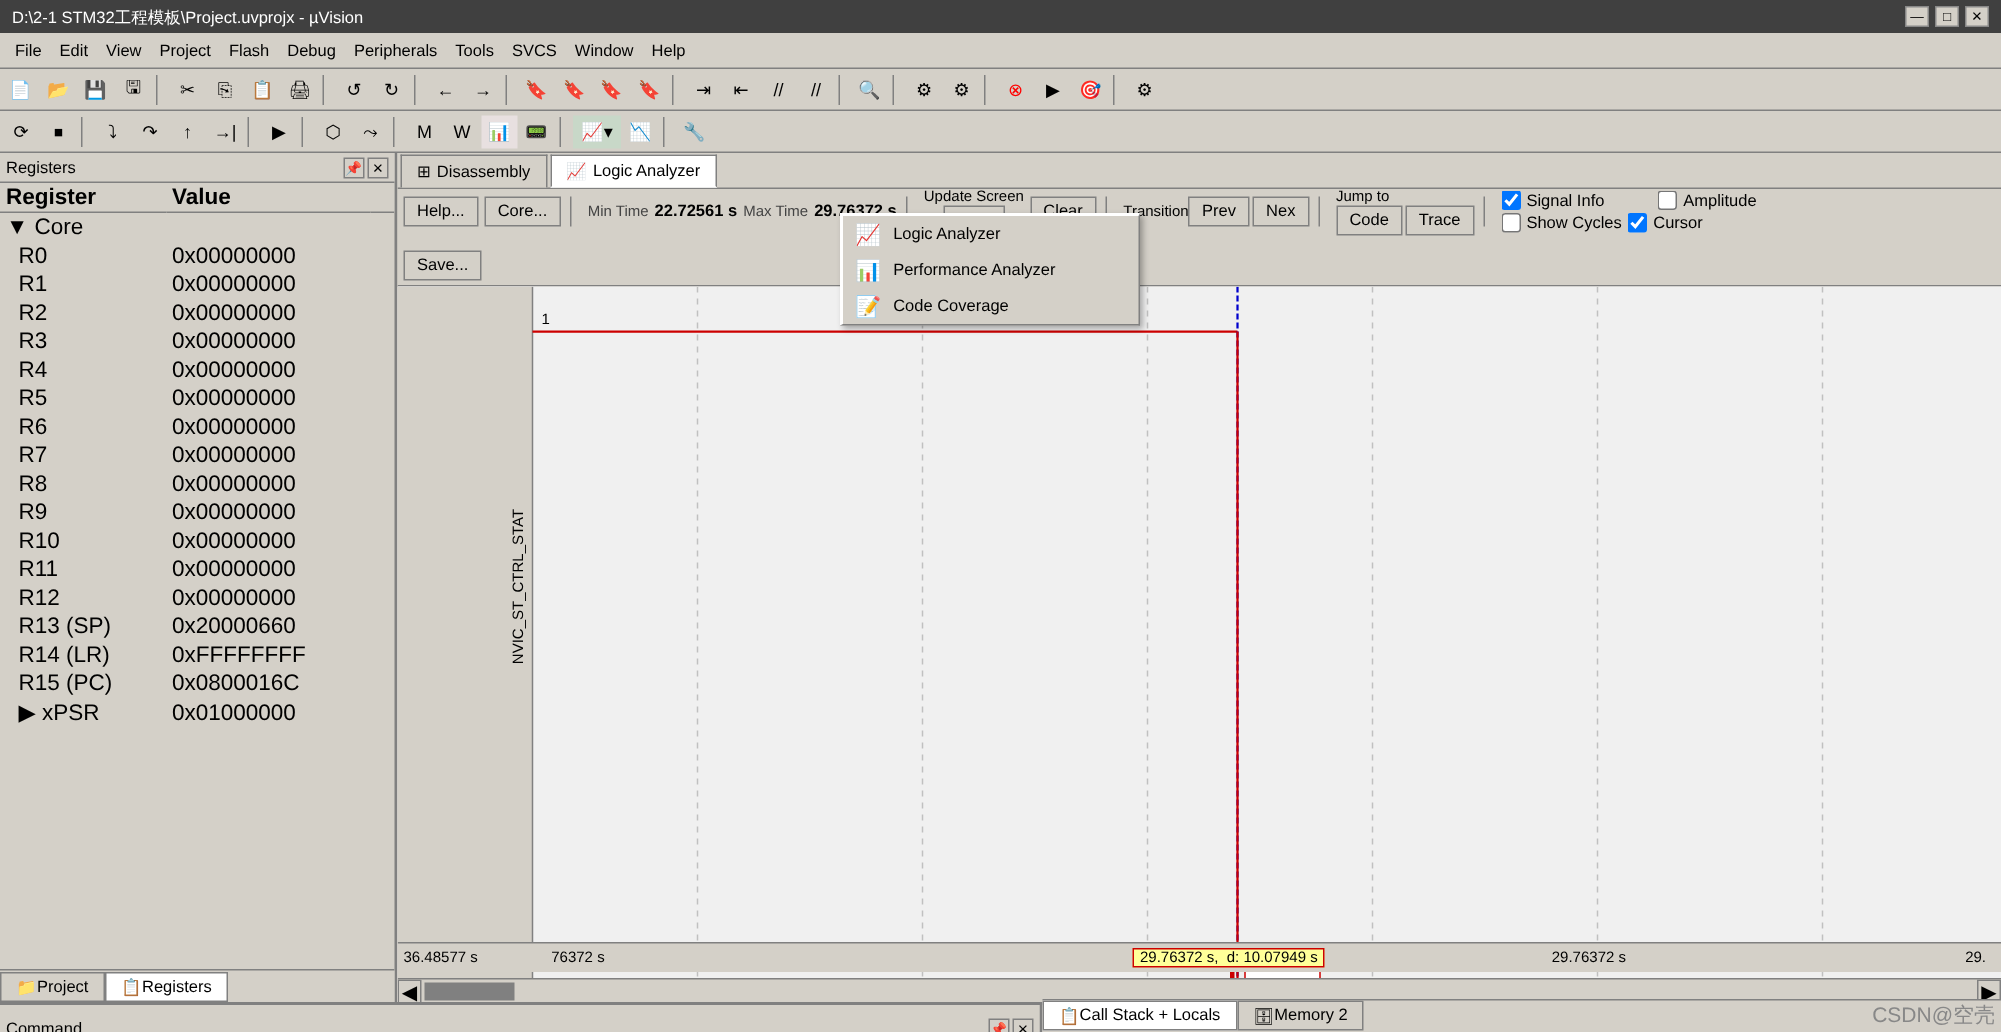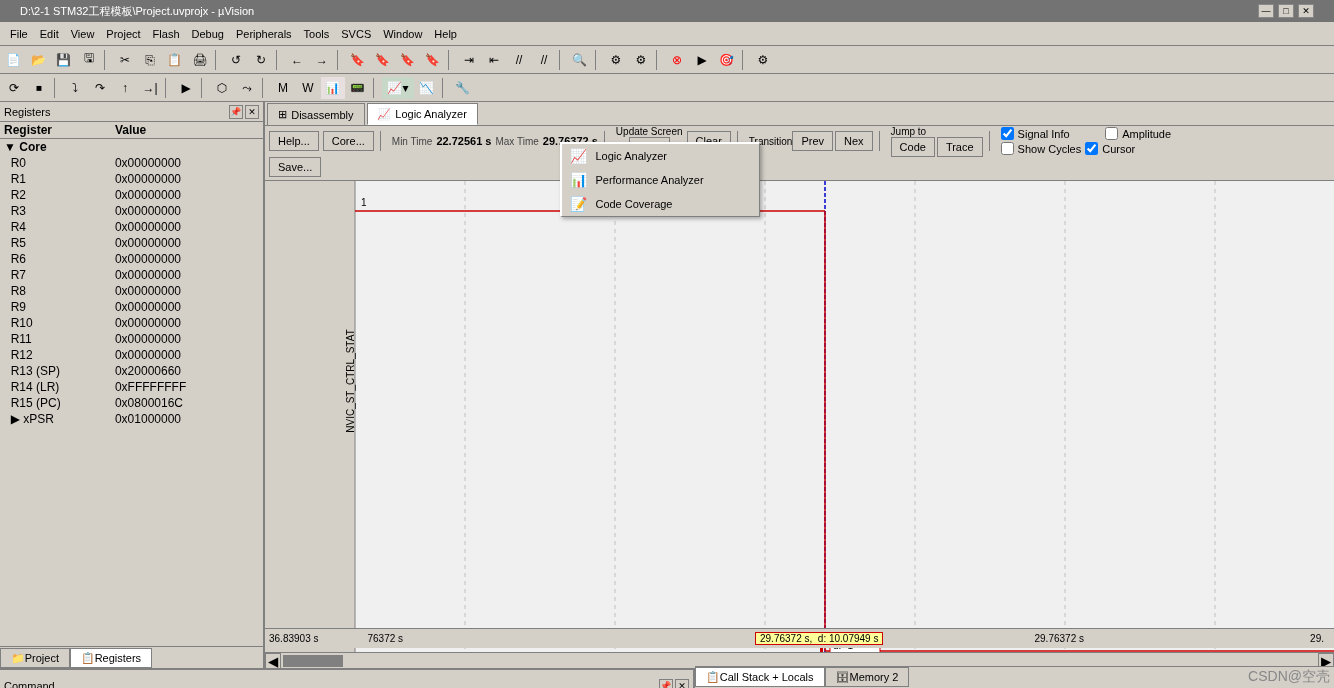--- a/index.html
+++ b/index.html
@@ -1,25 +1,25 @@
 <!DOCTYPE html>
 <html><head>
   <meta charset="utf-8">
   <style>
     * { margin: 0; padding: 0; box-sizing: border-box; }
     body { font-family: 'Segoe UI', Arial, sans-serif; font-size: 11px; background: #d4d0c8; overflow: hidden; width: 1334px; height: 688px; }
     
     
     .title-bar {
-      background: #737373;
+      background: #404040;
       color: white;
       height: 22px;
       display: flex;
       align-items: center;
-      padding: 0 20px;
+      padding: 0 8px;
       justify-content: space-between;
     }
     .title-bar-controls { display: flex; gap: 4px; }
     .title-btn { width: 16px; height: 14px; background: #d4d0c8; border: 1px solid #888; font-size: 9px; display: flex; align-items: center; justify-content: center; cursor: pointer; color: #000; }
 
     
     .menu-bar {
       background: #d4d0c8;
       height: 24px;
       display: flex;
@@ -78,25 +78,25 @@
       display: flex;
       align-items: center;
       justify-content: space-between;
       padding: 0 4px;
       border-bottom: 1px solid #808080;
       font-size: 11px;
     }
     .panel-header-controls { display: flex; gap: 2px; }
     .panel-ctrl-btn { width: 14px; height: 14px; background: #d4d0c8; border: 1px solid #808080; font-size: 9px; display: flex; align-items: center; justify-content: center; cursor: pointer; }
 
-    .register-table { width: 100%; font-size: 12px; border-collapse: collapse; }
+    .register-table { width: 100%; font-size: 15px; border-collapse: collapse; }
     .register-table th { background: #d4d0c8; text-align: left; padding: 1px 4px; border-bottom: 1px solid #808080; font-weight: bold; }
     .register-table td { padding: 1px 4px; }
     .reg-scroll { overflow-y: auto; flex: 1; }
-    .reg-group-header { background: #d4d0c8; font-weight: bold; padding: 1px 4px; }
+    .reg-group-header { background: #d4d0c8; font-weight: normal; padding: 1px 4px; }
 
     
     .right-panel {
       flex: 1;
       background: #d4d0c8;
       display: flex;
       flex-direction: column;
       overflow: hidden;
     }
 
@@ -499,21 +499,21 @@
           <div style="display:flex; align-items:center; gap:4px;padding-left:20px;">
             <input type="checkbox" style="">
             <span>Amplitude</span>
           </div>
           <div style="display:flex; align-items:center; gap:4px;">
             <input type="checkbox" checked="" style="">
             <span>Cursor</span>
           </div>
         </div>
       </div>
-      <div style="display:flex; align-items:center; gap:4px; height:22px; margin-top:2px;">
+      <div style="display:flex; align-items:center; gap:4px; height:22px; margin-top:12px;">
         <button class="la-btn">Save...</button>
       </div>
     </div>
 
     <div class="waveform-area">
       <svg width="100%" height="100%" style="position:absolute; top:0; left:0;">
 
         <rect width="100%" height="100%" fill="#f0f0f0"></rect>
 
         <rect x="0" y="0" width="90" height="100%" fill="#d4d0c8"></rect>
@@ -539,21 +539,21 @@
 
         <text x="96" y="480" fill="#000" font-size="10">0</text>
 
         <rect x="565" y="455" width="50" height="18" fill="white" stroke="#cc0000" stroke-width="1"></rect>
         <text x="568" y="468" fill="#000" font-size="10">d: -1</text>
 
         <rect x="555" y="455" width="3" height="20" fill="#cc0000"></rect>
       </svg>
 
       <div style="position:absolute; bottom:20px; left:0; right:0; height:20px; background:#d4d0c8; border-top:1px solid #808080; display:flex; align-items:center; font-size:10px; gap:0;">
-        <span style="margin-left:4px;">36.83903 s</span>
+        <span style="margin-left:4px;">36.48577 s</span>
         <span style="margin-left:49px;">76372 s</span>
         <div style="position:absolute; left:490px; background:#ffff99; border:1px solid #cc0000; padding:0 4px; font-size:10px;">
           29.76372 s,&nbsp;&nbsp;d: 10.07949 s
         </div>
         <span style="position:absolute; right:250px;">29.76372 s</span>
         <span style="position:absolute; right:10px;">29.</span>
       </div>
 
       <div class="scrollbar-h" style="position:absolute; bottom:0; left:0; right:0;">
         <button style="width:16px; height:16px; background:#d4d0c8; border:1px solid #808080; cursor:pointer;">◀</button>

